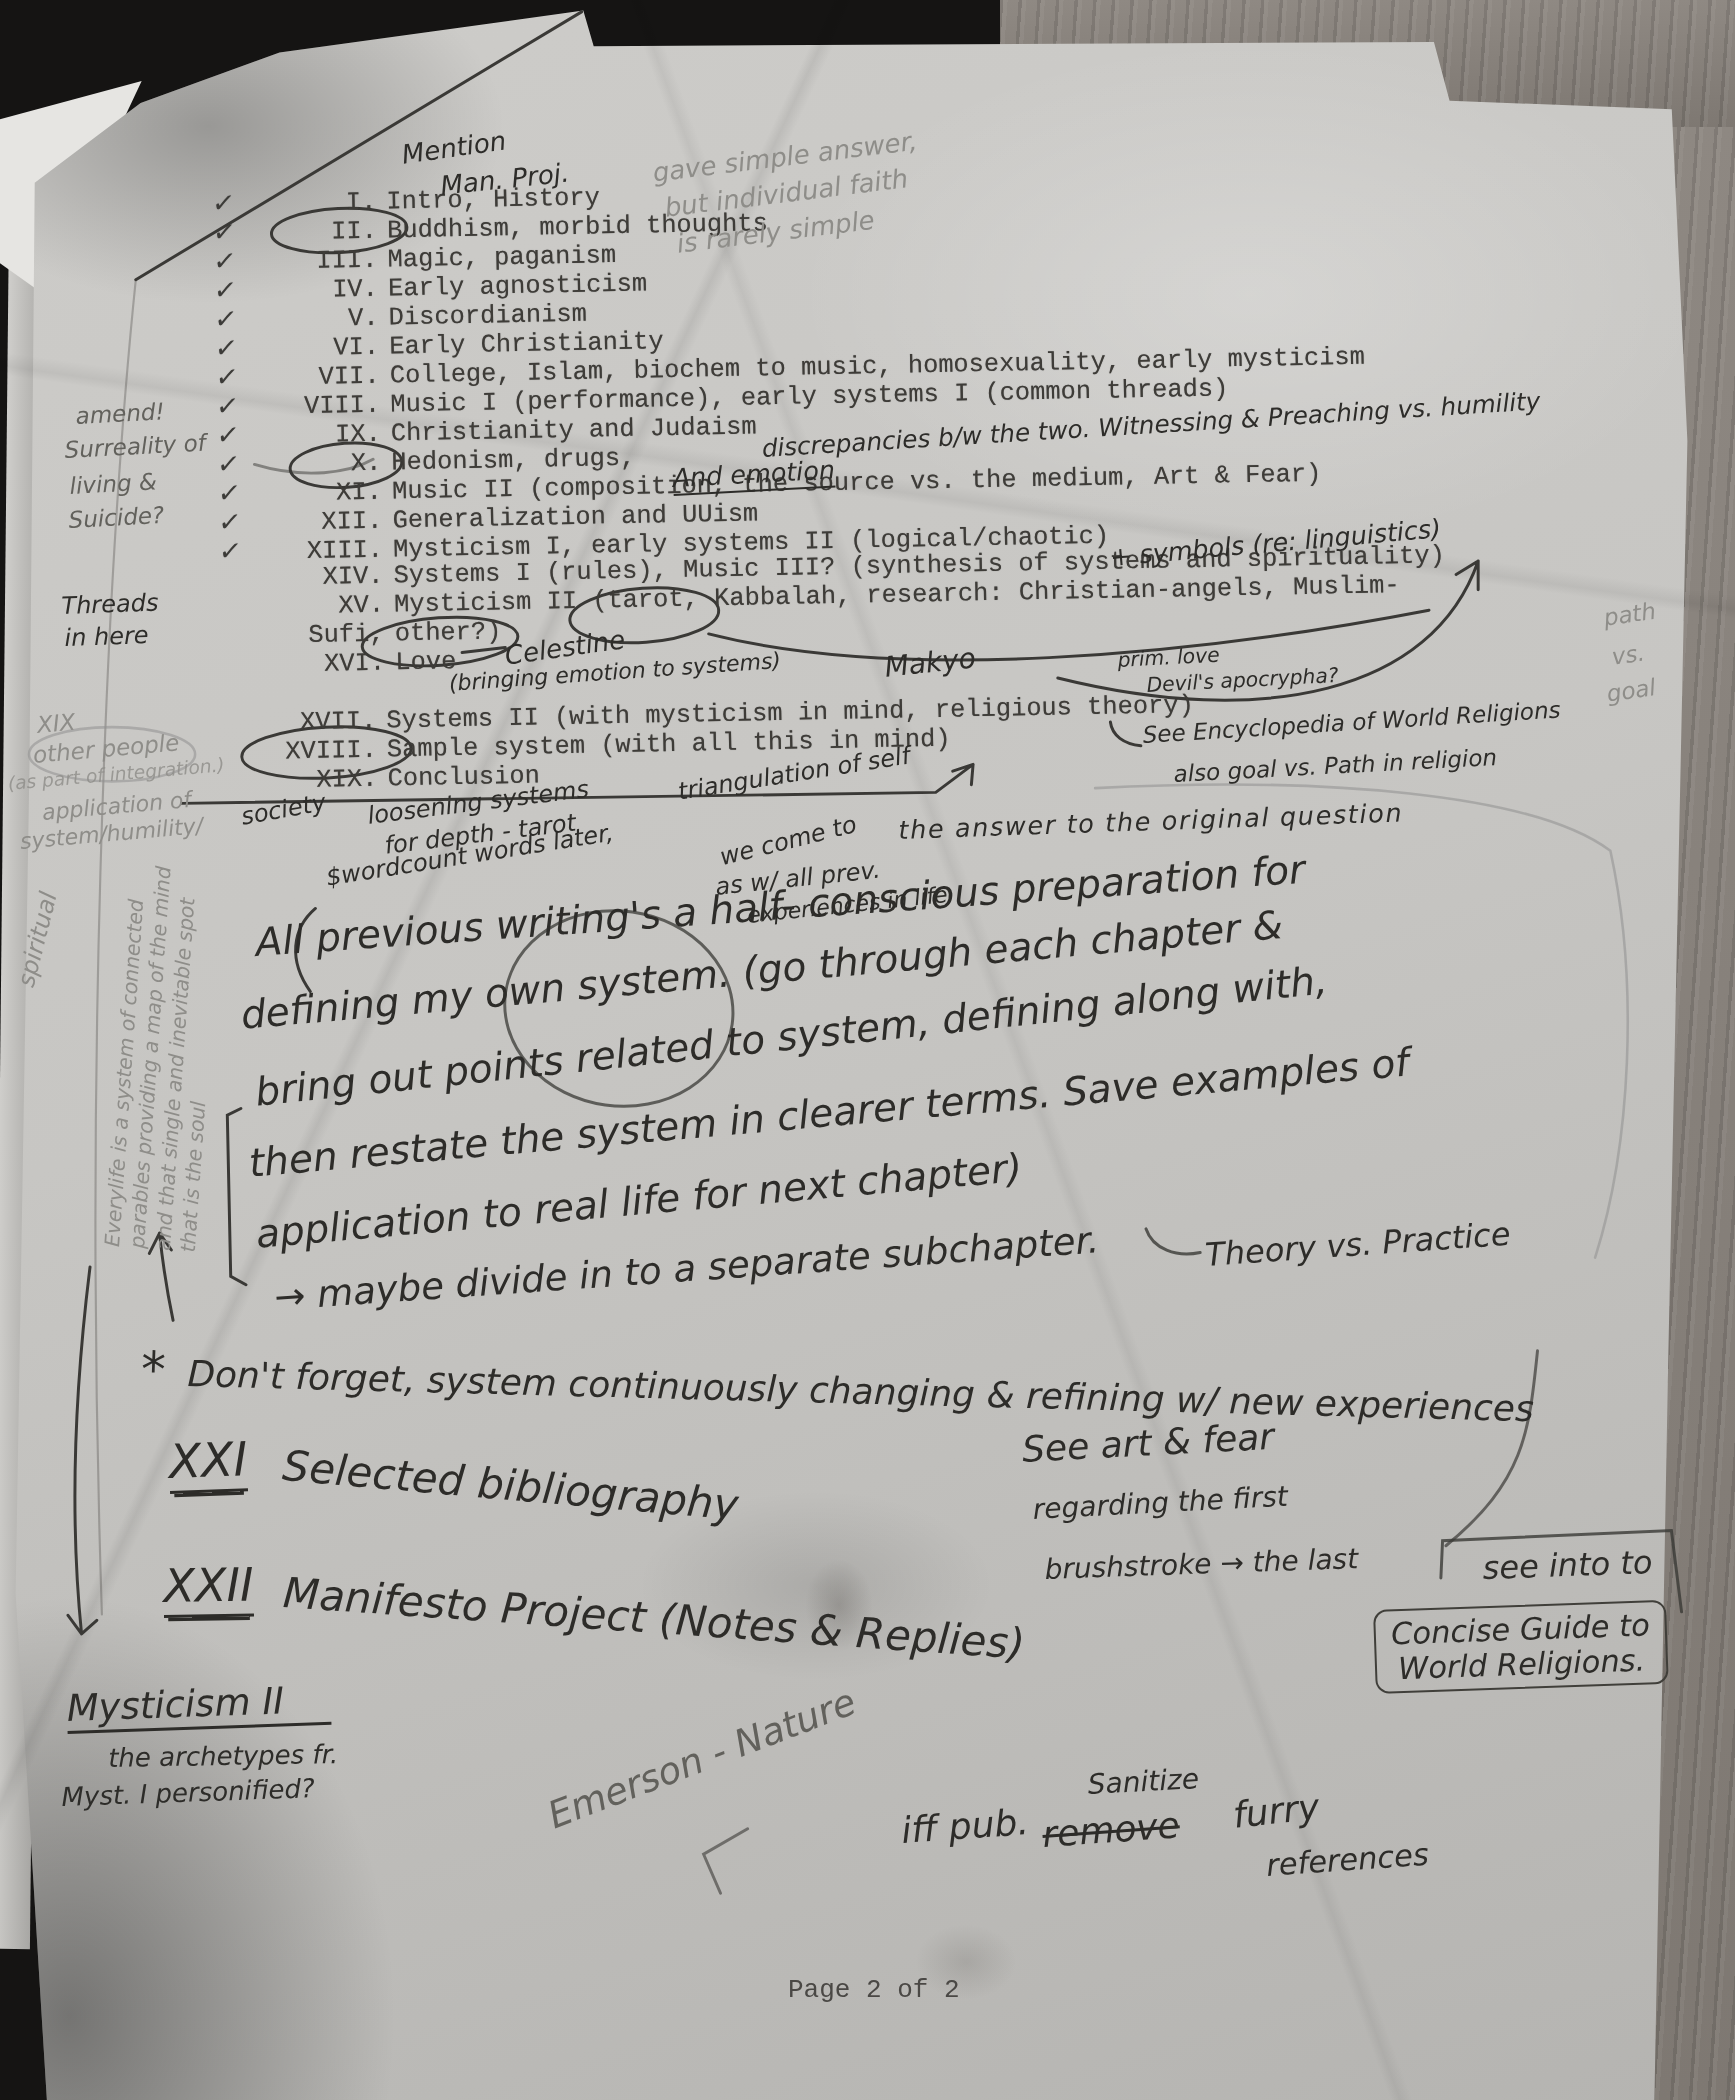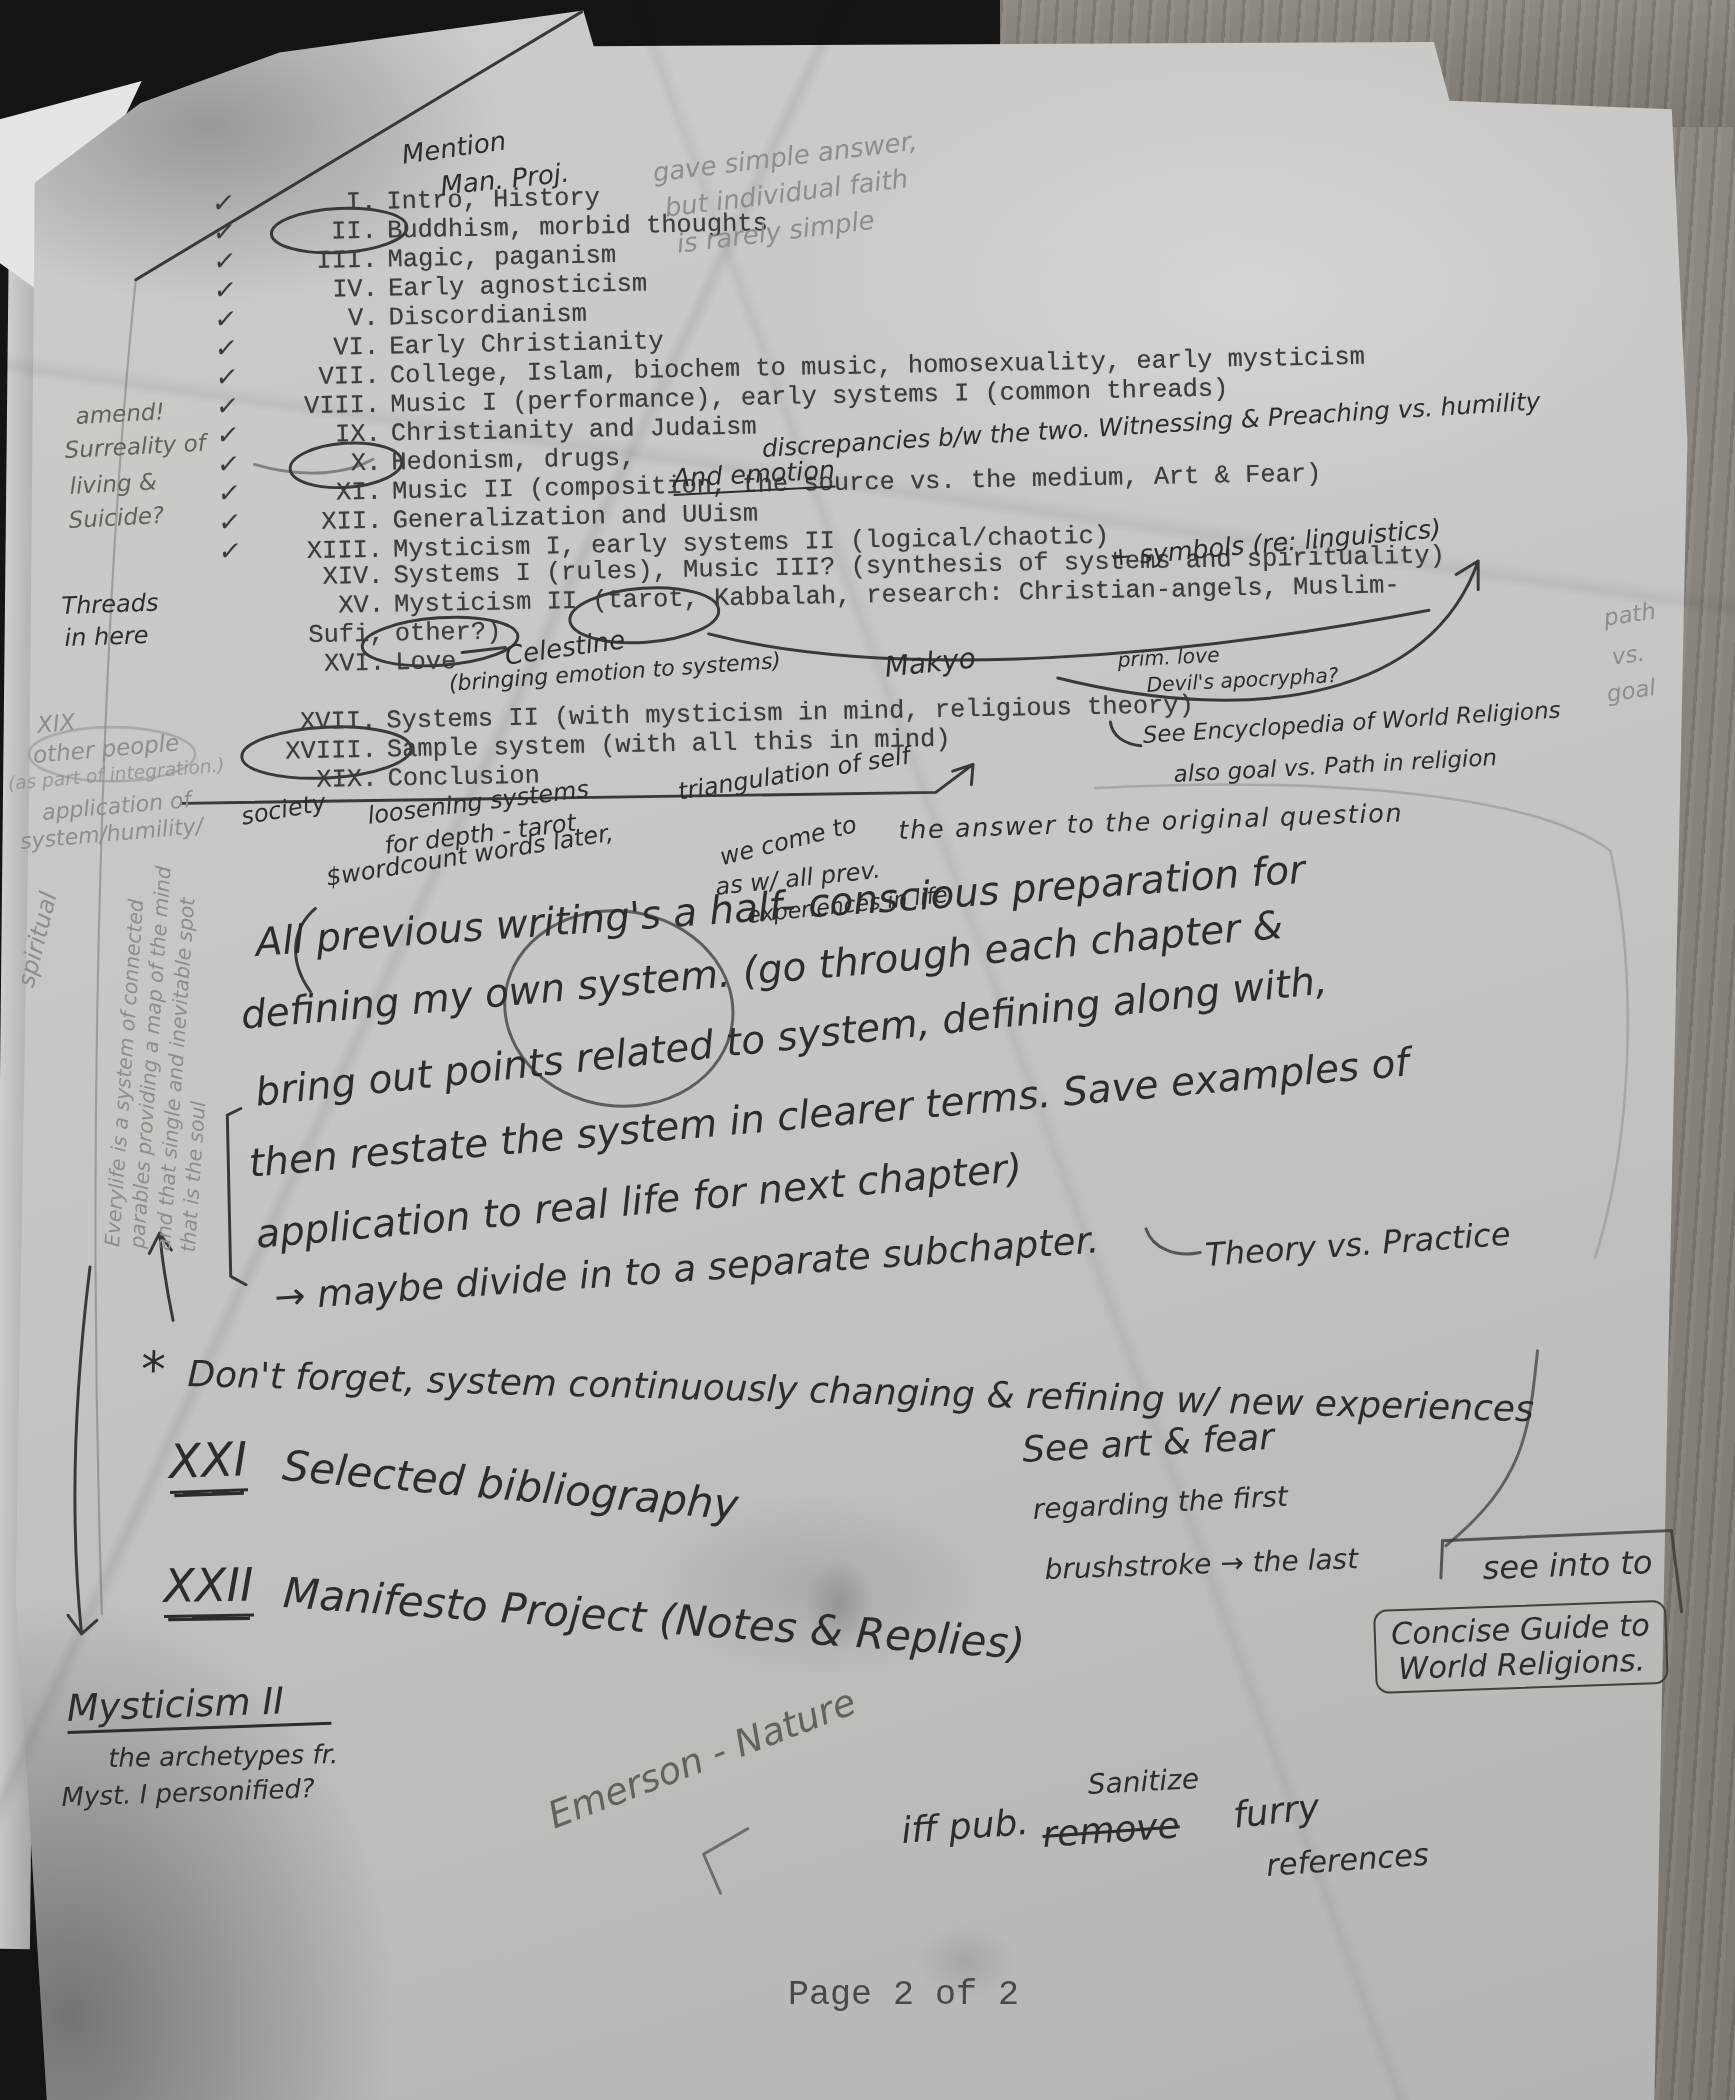--- a/index.html
+++ b/index.html
@@ -195,21 +195,21 @@
         <span class="num">XVIII.</span>
         <span class="txt">Sample system (with all this in mind)</span>
       </div>
         <div class="trow">
         <span class="chk"></span>
         <span class="num">XIX.</span>
         <span class="txt">Conclusion</span>
       </div>
       </div>
   </div>
-  <div class="mono" style="left:788px;top:1975px;font-size:35px;">Page 2 of 2</div>
+  <div class="mono" style="left:788px;top:1975px;font-size:26px;">Page 2 of 2</div>
 
   <div class="hw" style="left:400px;top:140px;font-size:26px;transform:rotate(-8deg);">Mention</div>
   <div class="hw" style="left:439px;top:171px;font-size:26px;transform:rotate(-6deg);">Man. Proj.</div>
   <div class="hw hwp" style="left:651px;top:158px;font-size:26px;transform:rotate(-7deg);">gave simple answer,</div>
   <div class="hw hwp" style="left:663px;top:193px;font-size:26px;transform:rotate(-7deg);">but individual faith</div>
   <div class="hw hwp" style="left:675px;top:229px;font-size:26px;transform:rotate(-7deg);">is rarely simple</div>
 
   <div class="hw hwd" style="left:75px;top:403px;font-size:23px;transform:rotate(-3deg);">amend!</div>
   <div class="hw hwd" style="left:64px;top:437px;font-size:23px;transform:rotate(-3deg);">Surreality of</div>
   <div class="hw hwd" style="left:69px;top:473px;font-size:23px;transform:rotate(-3deg);">living &amp;</div>

